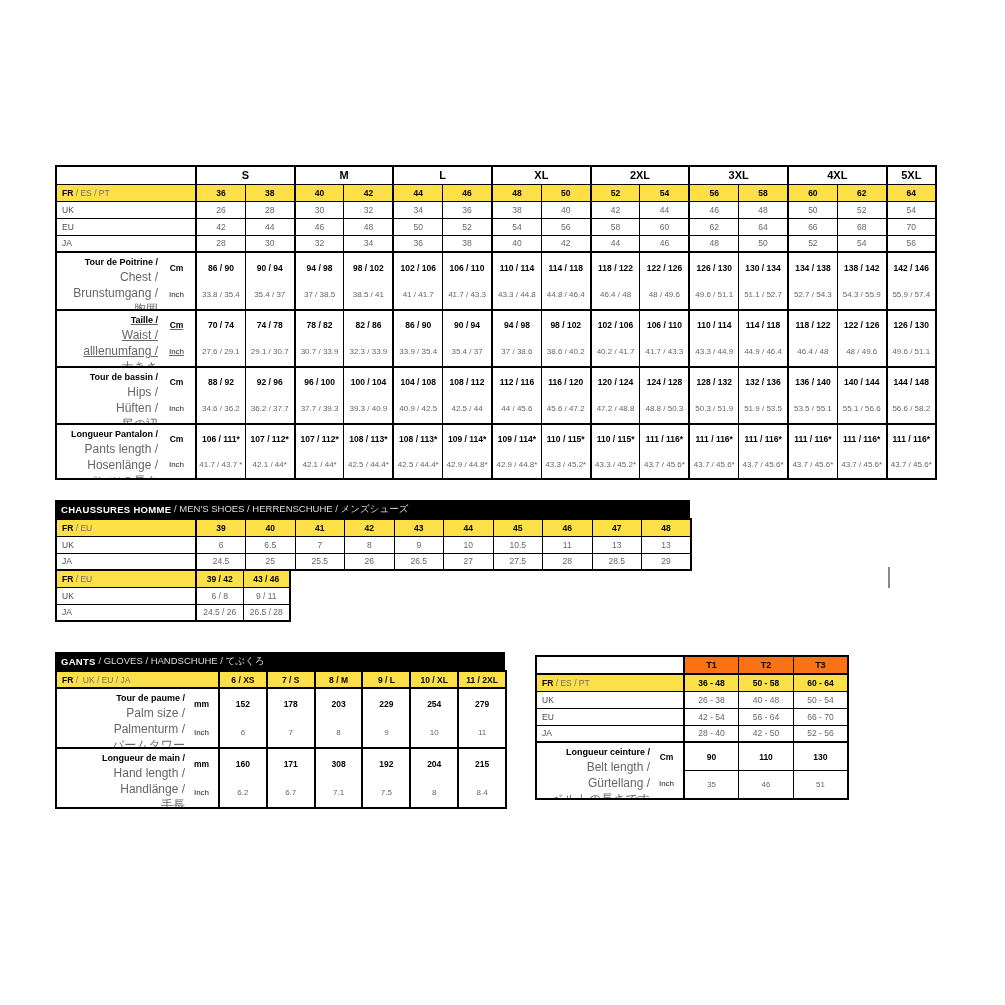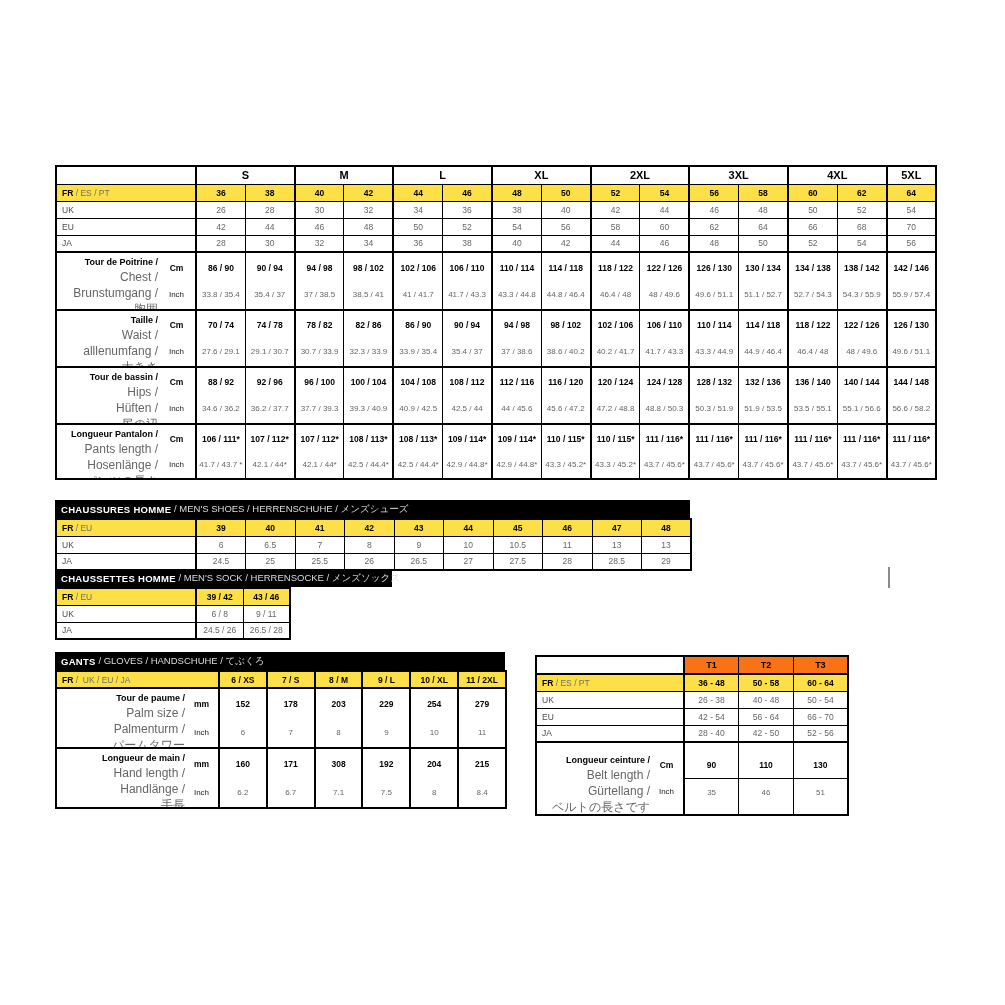--- a/index.html
+++ b/index.html
@@ -23,21 +23,21 @@
   .rl{color:#4a4a4a}
   .gb{border-left-width:2px}
   .fd{border-left-width:2px}
   .rt td{border-bottom-width:2px}
   .rm td{border-top-width:2px}
   .rg td{height:18px}
   .rf td,.rs td{height:17px}
   .rt td{height:18px}
   .rm0 td{height:58px}.rm1 td,.rm2 td{height:57px}.rm3 td{height:55px}
   .gm0 td,.gm1 td{height:60px}
-  .cm0 td{height:73px}
+  .cm0 td{height:57px}
   .mwrap,.mlwrap{display:flex;width:100%}
   .mwrap{flex-direction:column}
   .rm0 .mwrap,.rm0 .mlwrap{height:54px}
   .rm1 .mwrap,.rm1 .mlwrap,.rm2 .mwrap,.rm2 .mlwrap{height:53px}
   .rm3 .mwrap,.rm3 .mlwrap{height:51px}
   .gm0 .mwrap,.gm0 .mlwrap,.gm1 .mwrap,.gm1 .mlwrap{height:56px}
   .cm0 .mwrap,.cm0 .mlwrap{height:53px}
   .mtop,.mbot{flex:1;display:flex;align-items:center;justify-content:center}
   .mtop{font-weight:bold;font-size:8.5px;color:#000}
   .mbot{font-size:8px;color:#666}
@@ -262,21 +262,21 @@
                 </div>
               </td>
               <td class="gb">
                 <div class="mwrap">
                   <div class="mtop">142 / 146</div>
                   <div class="mbot">55.9 / 57.4</div>
                 </div>
               </td>
             </tr>
             <tr class="rm rm1">
-              <td class="lbl" style="padding-left: 0px;">
+              <td class="lbl" style="padding-left: 0px; text-decoration: underline;">
                 <div class="mlwrap">
                   <div class="mlines">
                     <div class="l1">Taille /</div>
                     <div class="l2">Waist /</div>
                     <div class="l2">alllenumfang /</div>
                     <div class="l2">大きさ</div>
                   </div>
                   <div class="units">
                     <div class="u1">Cm</div>
                     <div class="u2">Inch</div>
@@ -650,24 +650,20 @@
               <td class="v">28</td>
               <td class="v">28.5</td>
               <td class="v">29</td>
             </tr>
           </tbody>
         </table>
       </div>
   </div>
 
   <div class="tbl" id="chaussettes" style="left:55px;top:569px;width:337px">
-    <div class="titlebar" style="width:337px">
-        <b>CHAUSSETTES HOMME</b>
-        <span> / MEN'S SOCK / HERRENSOCKE / メンズソックス</span>
-      </div>
     <div id="chaussettes-body">
         <table style="width: 234px;">
           <colgroup>
             <col style="width: 140px;">
             <col style="width: 47px;">
             <col style="width: 47px;">
           </colgroup>
           <tbody>
             <tr class="rf">
               <td class="lbl"><b>FR</b><span> / EU</span></td>

